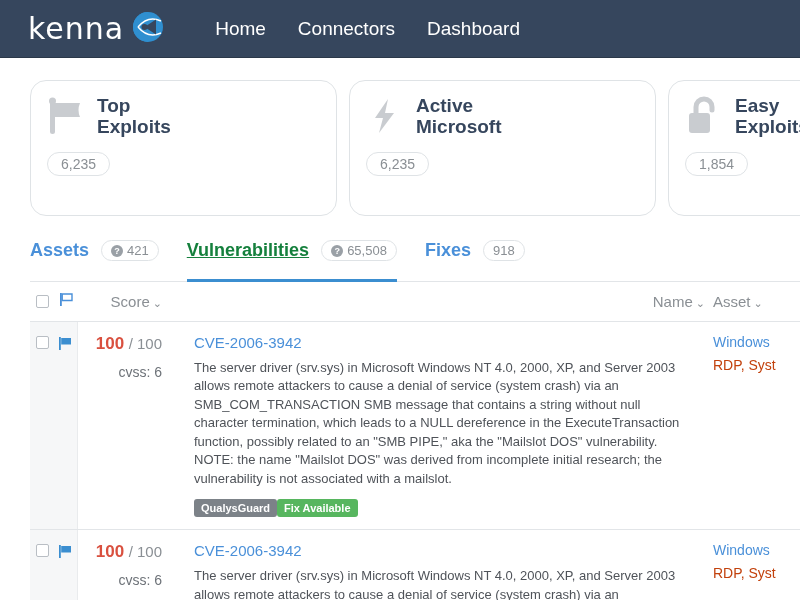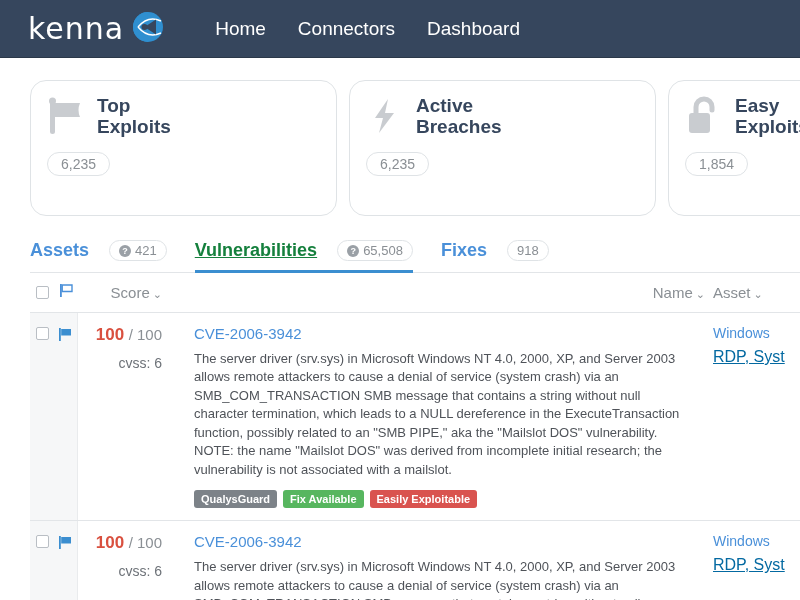--- a/index.html
+++ b/index.html
@@ -89,22 +89,22 @@
     display: flex;
     align-items: flex-end;
     gap: 28px;
     border-bottom: 1px solid #e2e5e8;
     padding-bottom: 0;
     width: 770px;
   }
   .tab {
     display: flex;
     align-items: center;
-    gap: 20px;
-    padding-bottom: 9px;
+    gap: 12px;
+    padding-bottom: 18px;
     cursor: pointer;
     border-bottom: 3px solid transparent;
     margin-bottom: -1px;
   }
   .tab-label { font-size: 18px; color: #4a90d9; font-weight: bold; }
   .tab.active .tab-label { color: #15803d; text-decoration: underline; }
   .tab.active { border-bottom-color: #3b8ed0; }
   .tab-pill {
     border: 1px solid #dfe3e6;
     border-radius: 11px;
@@ -191,21 +191,21 @@
     text-decoration: none;
     cursor: pointer;
     display: inline-block;
   }
   .desc {
     margin-top: 7px;
     font-size: 13px;
     line-height: 1.42;
     color: #4f5359;
   }
-  .badges { margin-top: 11px; display: flex; gap: 6px; flex-wrap: wrap; }
+  .badges { margin-top: 11px; display: flex; gap: 0; flex-wrap: wrap; }
   .badge {
     font-size: 11px;
     font-weight: bold;
     color: #fff;
     border-radius: 3px;
     padding: 3px 7px;
     line-height: 1.1;
     white-space: nowrap;
   }
   .badge-gray { background: #7c8288; }
@@ -220,24 +220,23 @@
   .asset-link {
     color: #4a90d9;
     font-size: 14px;
     text-decoration: none;
     cursor: pointer;
     white-space: nowrap;
     display: block;
   }
   .asset-meta {
     margin-top: 7px;
-    font-size: 16px;
-    color: #0369a1;
+    font-size: 14px;
+    color: #c2410c;
     white-space: nowrap;
-    text-decoration: underline;
   }
 </style>
 </head>
 <body>
 
 <div class="navbar">
   <div class="logo-wrap">
     <span class="logo-text">kenna</span>
     <span class="logo-mark">
       <svg width="34" height="34" viewBox="0 0 34 34">
@@ -278,21 +277,21 @@
 
   <div class="stat-card card-2">
     <div class="card-top">
       <span class="card-icon">
         <svg width="38" height="40" viewBox="0 0 38 40">
           <path d="M22 3 L9 22 L17 22 L13 37 L28 17 L19 17 Z" fill="#c9ccd0"></path>
         </svg>
       </span>
       <div class="card-title">
         <div>Active</div>
-        <div>Breaches</div>
+        <div>Microsoft</div>
       </div>
     </div>
     <span class="count-pill">6,235</span>
   </div>
 
   <div class="stat-card card-3">
     <div class="card-top">
       <span class="card-icon">
         <svg width="38" height="40" viewBox="0 0 38 40">
           <path d="M11 18 L11 11 A8 8 0 0 1 27 11 L27 14" stroke="#c9ccd0" stroke-width="5" fill="none" stroke-linecap="round"></path>
@@ -369,21 +368,20 @@
       <span class="score-main">100</span>
       <span class="score-sub">/ 100</span>
       <div class="cvss">cvss: 6</div>
     </div>
     <div class="cell-name">
       <a class="cve-link">CVE-2006-3942</a>
       <div class="desc">The server driver (srv.sys) in Microsoft Windows NT 4.0, 2000, XP, and Server 2003 allows remote attackers to cause a denial of service (system crash) via an SMB_COM_TRANSACTION SMB message that contains a string without null character termination, which leads to a NULL dereference in the ExecuteTransaction function, possibly related to an "SMB PIPE," aka the "Mailslot DOS" vulnerability. NOTE: the name "Mailslot DOS" was derived from incomplete initial research; the vulnerability is not associated with a mailslot.</div>
       <div class="badges">
         <span class="badge badge-gray">QualysGuard</span>
         <span class="badge badge-green">Fix Available</span>
-        <span class="badge badge-red">Easily Exploitable</span>
       </div>
     </div>
     <div class="cell-asset">
       <a class="asset-link">Windows</a>
       <div class="asset-meta">RDP, Syst</div>
     </div>
   </div>
 
   <div class="trow">
     <div class="gutter">

